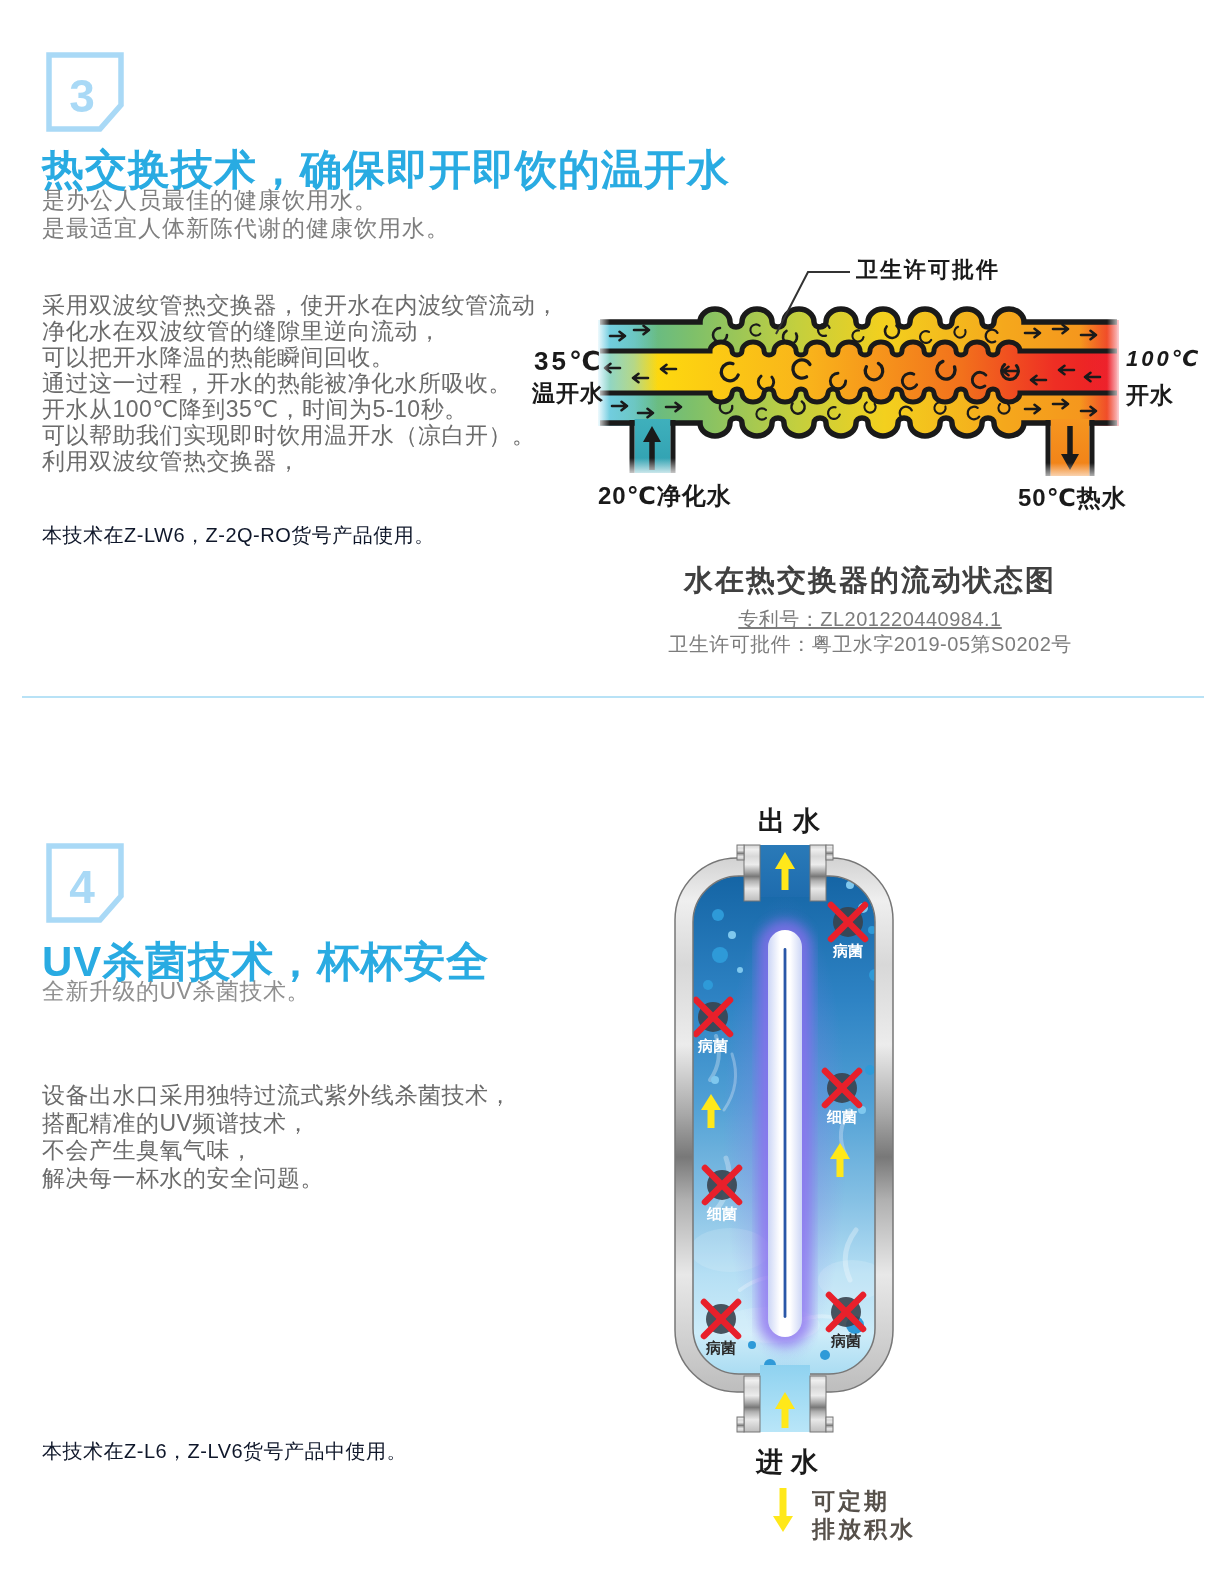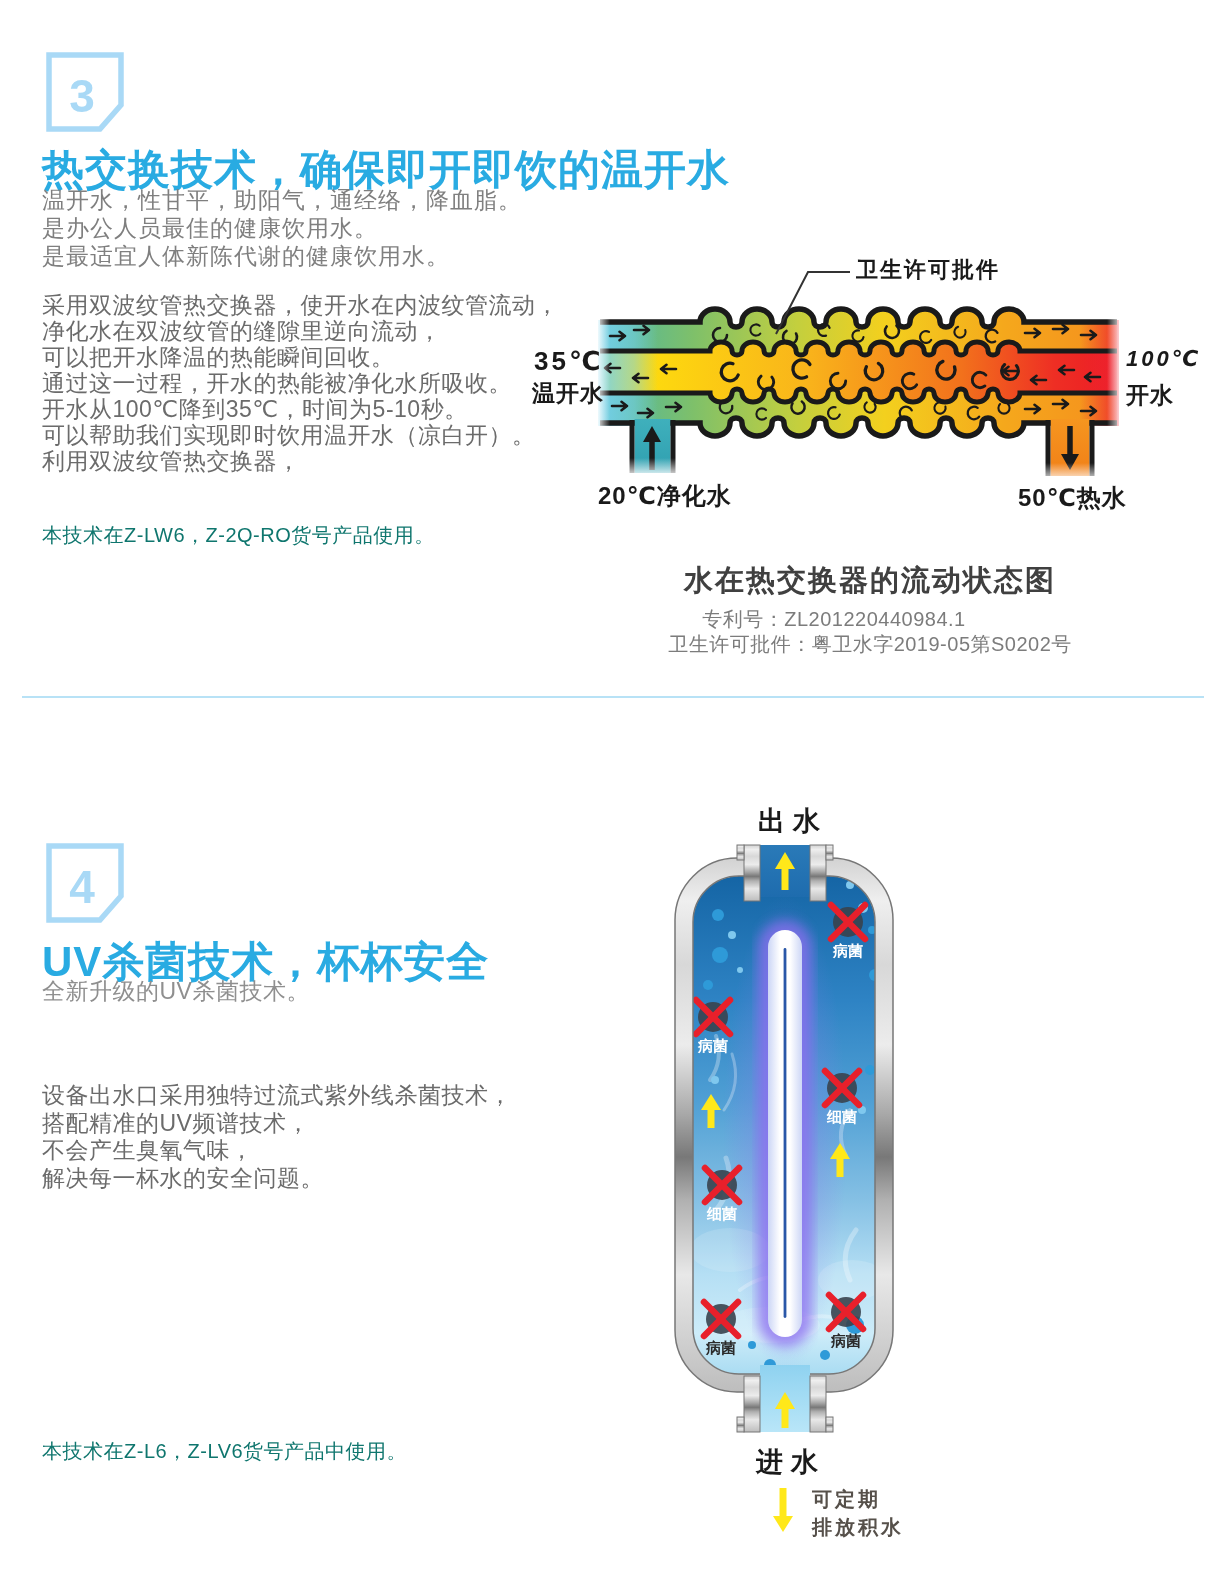--- a/index.html
+++ b/index.html
@@ -3,42 +3,41 @@
 <meta charset="utf-8">
 <style>
   html,body{margin:0;padding:0;background:#fff;}
   .page{position:relative;width:1226px;height:1579px;background:#fff;overflow:hidden;
         font-family:"Liberation Sans","DejaVu Sans",sans-serif;}
   .abs{position:absolute;}
   .title{color:#29abe2;font-size:42px;font-weight:bold;letter-spacing:1px;}
   .intro{color:#7f7f7f;font-size:23px;line-height:28px;letter-spacing:1px;}
   .body{color:#6b6b6b;font-size:23px;line-height:26px;letter-spacing:.5px;}
   .body4{color:#6b6b6b;font-size:23px;line-height:27.5px;letter-spacing:.5px;}
-  .note{color:#0f766e;font-size:20px;letter-spacing:.5px;}
+  .note{color:#0f172a;font-size:20px;letter-spacing:.5px;}
   .sub{color:#8f8f8f;font-size:23px;letter-spacing:.5px;}
   .dlabel{color:#1a1a1a;font-weight:bold;}
   .divider{height:2px;background:#b8e2f6;}
   .cap{color:#404040;font-size:29px;font-weight:bold;letter-spacing:2px;text-align:center;}
   .patent{color:#7c7c7c;font-size:20px;text-align:center;letter-spacing:.5px;}
-  .drain{color:#56504a;font-size:20px;font-weight:bold;letter-spacing:3px;}
+  .drain{color:#56504a;font-size:23px;font-weight:bold;letter-spacing:3px;}
 </style>
 </head>
 <body>
 
 <div class="page">
 
   <svg class="abs" style="left:46px;top:52px;" width="78" height="80" viewBox="0 0 78 80">
     <polygon points="3,3 75,3 75,53 54,77 3,77" fill="#fff" stroke="#a9d9f6" stroke-width="5.5"></polygon>
     <text x="36" y="60" text-anchor="middle" font-size="46" font-weight="bold" fill="#a9d9f6">3</text>
   </svg>
 
   <div class="abs title" style="left:42px;top:142px;">热交换技术，确保即开即饮的温开水</div>
 
   <div class="abs" style="left:42px;top:186px;">
-    <div class="intro">温开水，性甘平，助阳气，通经络，降血脂。</div>
     <div class="intro">是办公人员最佳的健康饮用水。</div>
     <div class="intro">是最适宜人体新陈代谢的健康饮用水。</div>
   </div>
 
   <div class="abs" style="left:42px;top:292px;">
     <div class="body">采用双波纹管热交换器，使开水在内波纹管流动，</div>
     <div class="body">净化水在双波纹管的缝隙里逆向流动，</div>
     <div class="body">可以把开水降温的热能瞬间回收。</div>
     <div class="body">通过这一过程，开水的热能被净化水所吸收。</div>
     <div class="body">开水从100℃降到35℃，时间为5-10秒。</div>
@@ -179,21 +178,21 @@
 
   <div class="abs dlabel" style="left:856px;top:255px;font-size:22px;letter-spacing:2px;">卫生许可批件</div>
   <div class="abs dlabel" style="left:534px;top:346px;font-size:26px;letter-spacing:3px;">35℃</div>
   <div class="abs dlabel" style="left:532px;top:378px;font-size:23px;letter-spacing:1px;">温开水</div>
   <div class="abs dlabel" style="left:1126px;top:346px;font-size:22px;letter-spacing:3px;font-style:italic;">100℃</div>
   <div class="abs dlabel" style="left:1126px;top:380px;font-size:23px;letter-spacing:1px;">开水</div>
   <div class="abs dlabel" style="left:598px;top:480px;font-size:24px;letter-spacing:1px;">20℃净化水</div>
   <div class="abs dlabel" style="left:1018px;top:482px;font-size:24px;letter-spacing:1px;">50℃热水</div>
 
   <div class="abs cap" style="left:620px;top:561px;width:500px;">水在热交换器的流动状态图</div>
-  <div class="abs patent" style="left:584px;top:606px;width:500px;">专利号：ZL201220440984.1</div>
+  <div class="abs patent" style="left:620px;top:606px;width:500px;text-decoration:underline;">专利号：ZL201220440984.1</div>
   <div class="abs patent" style="left:620px;top:631px;width:500px;">卫生许可批件：粤卫水字2019-05第S0202号</div>
 
   <div class="abs divider" style="left:22px;top:696px;width:1182px;"></div>
 
   <svg class="abs" style="left:46px;top:843px;" width="78" height="80" viewBox="0 0 78 80">
     <polygon points="3,3 75,3 75,53 54,77 3,77" fill="#fff" stroke="#a9d9f6" stroke-width="5.5"></polygon>
     <text x="36" y="60" text-anchor="middle" font-size="46" font-weight="bold" fill="#a9d9f6">4</text>
   </svg>
 
   <div class="abs title" style="left:42px;top:934px;">UV杀菌技术，杯杯安全</div>

